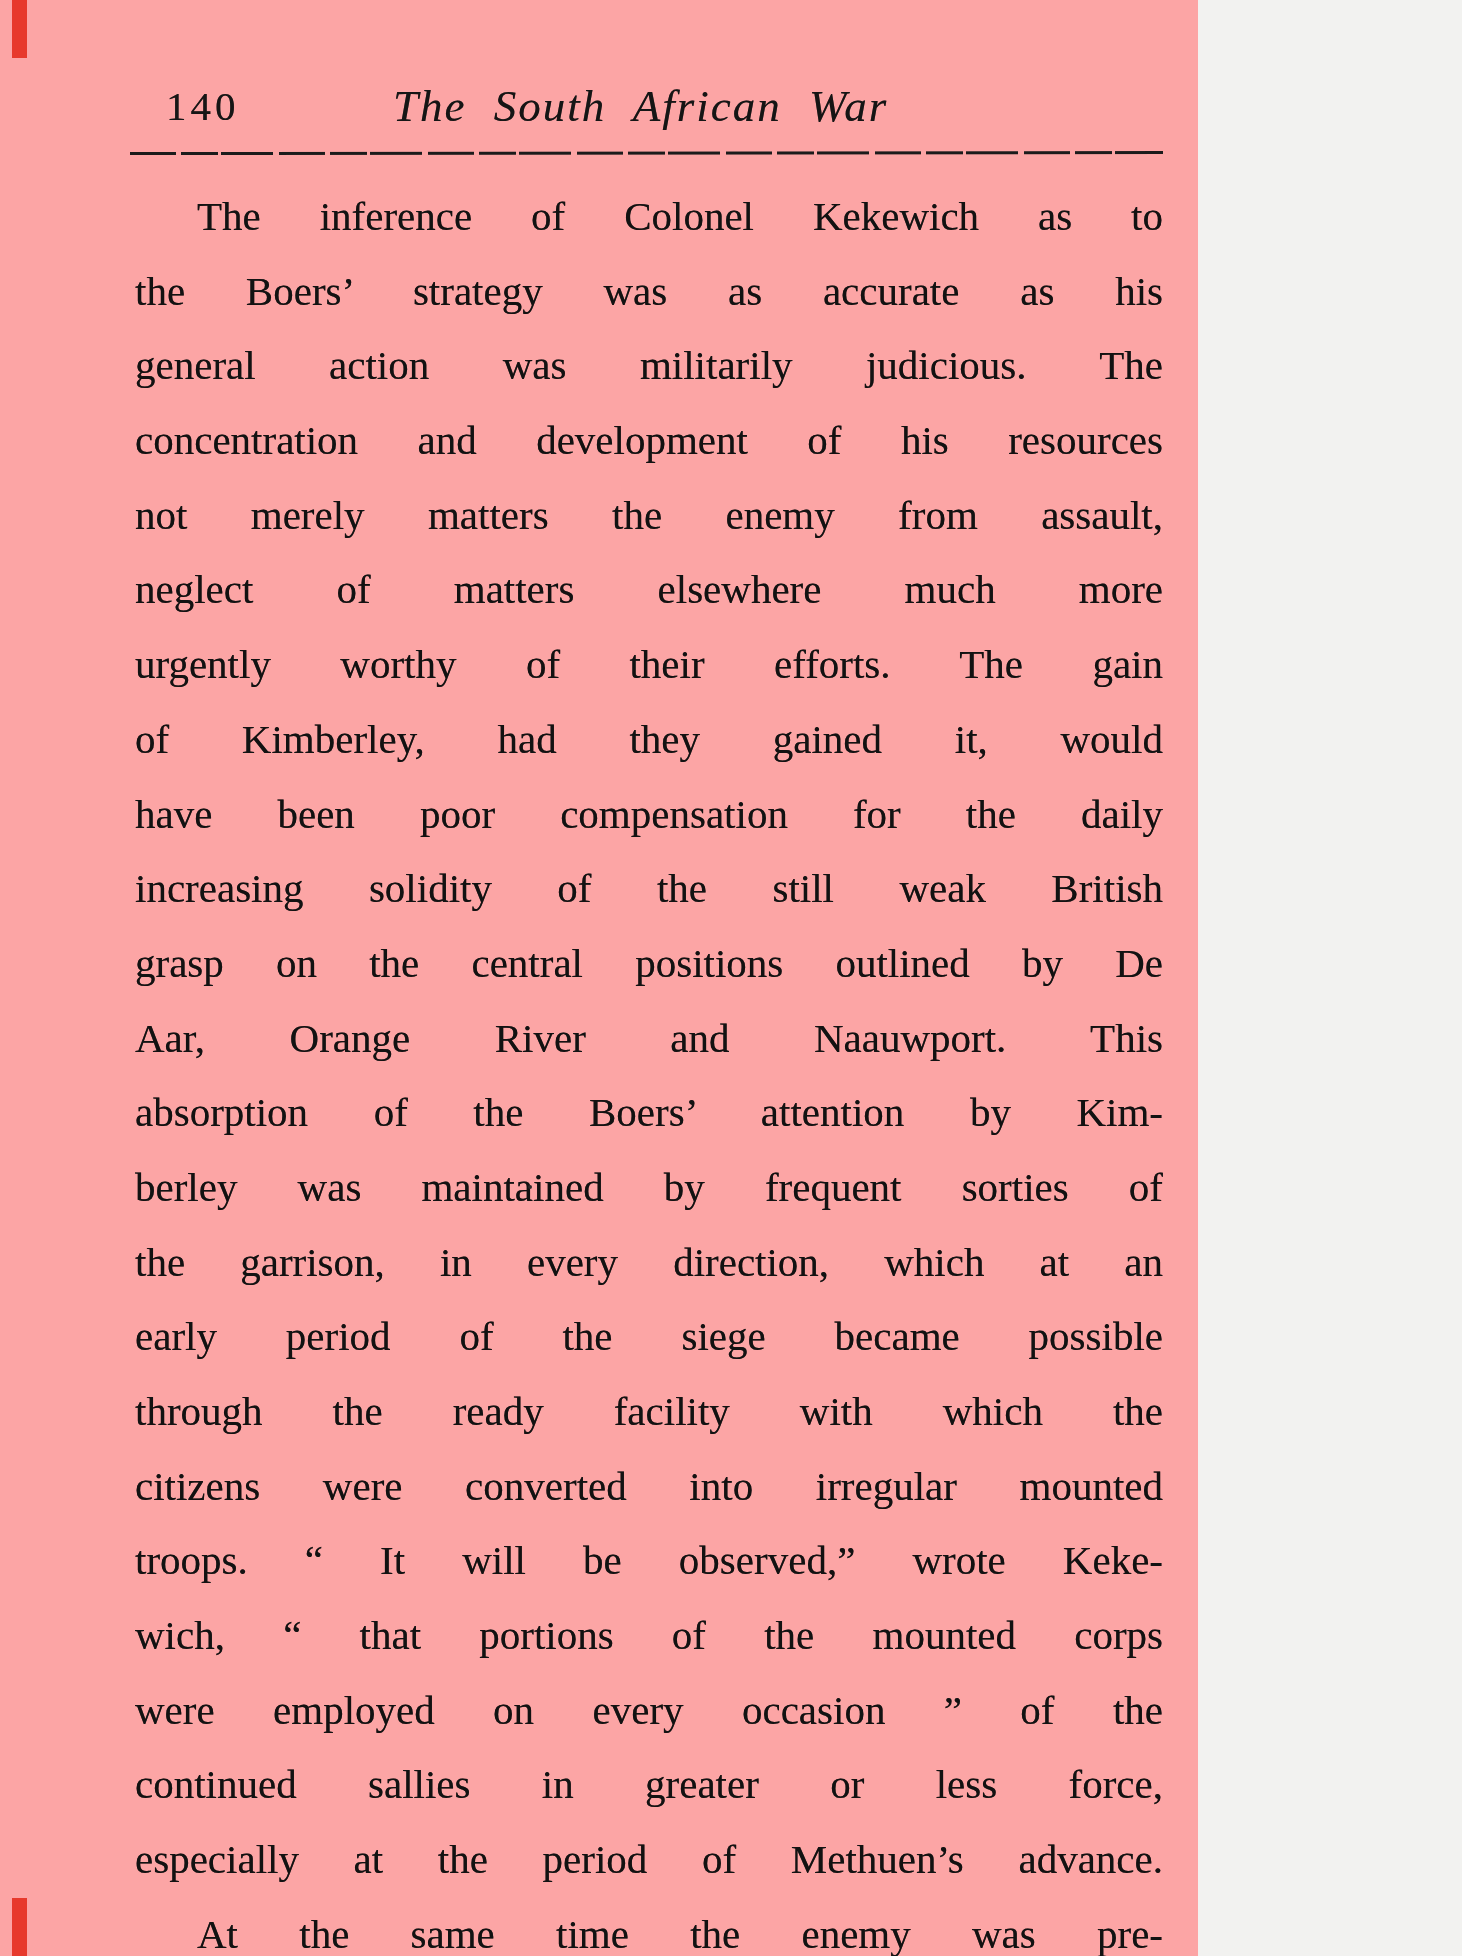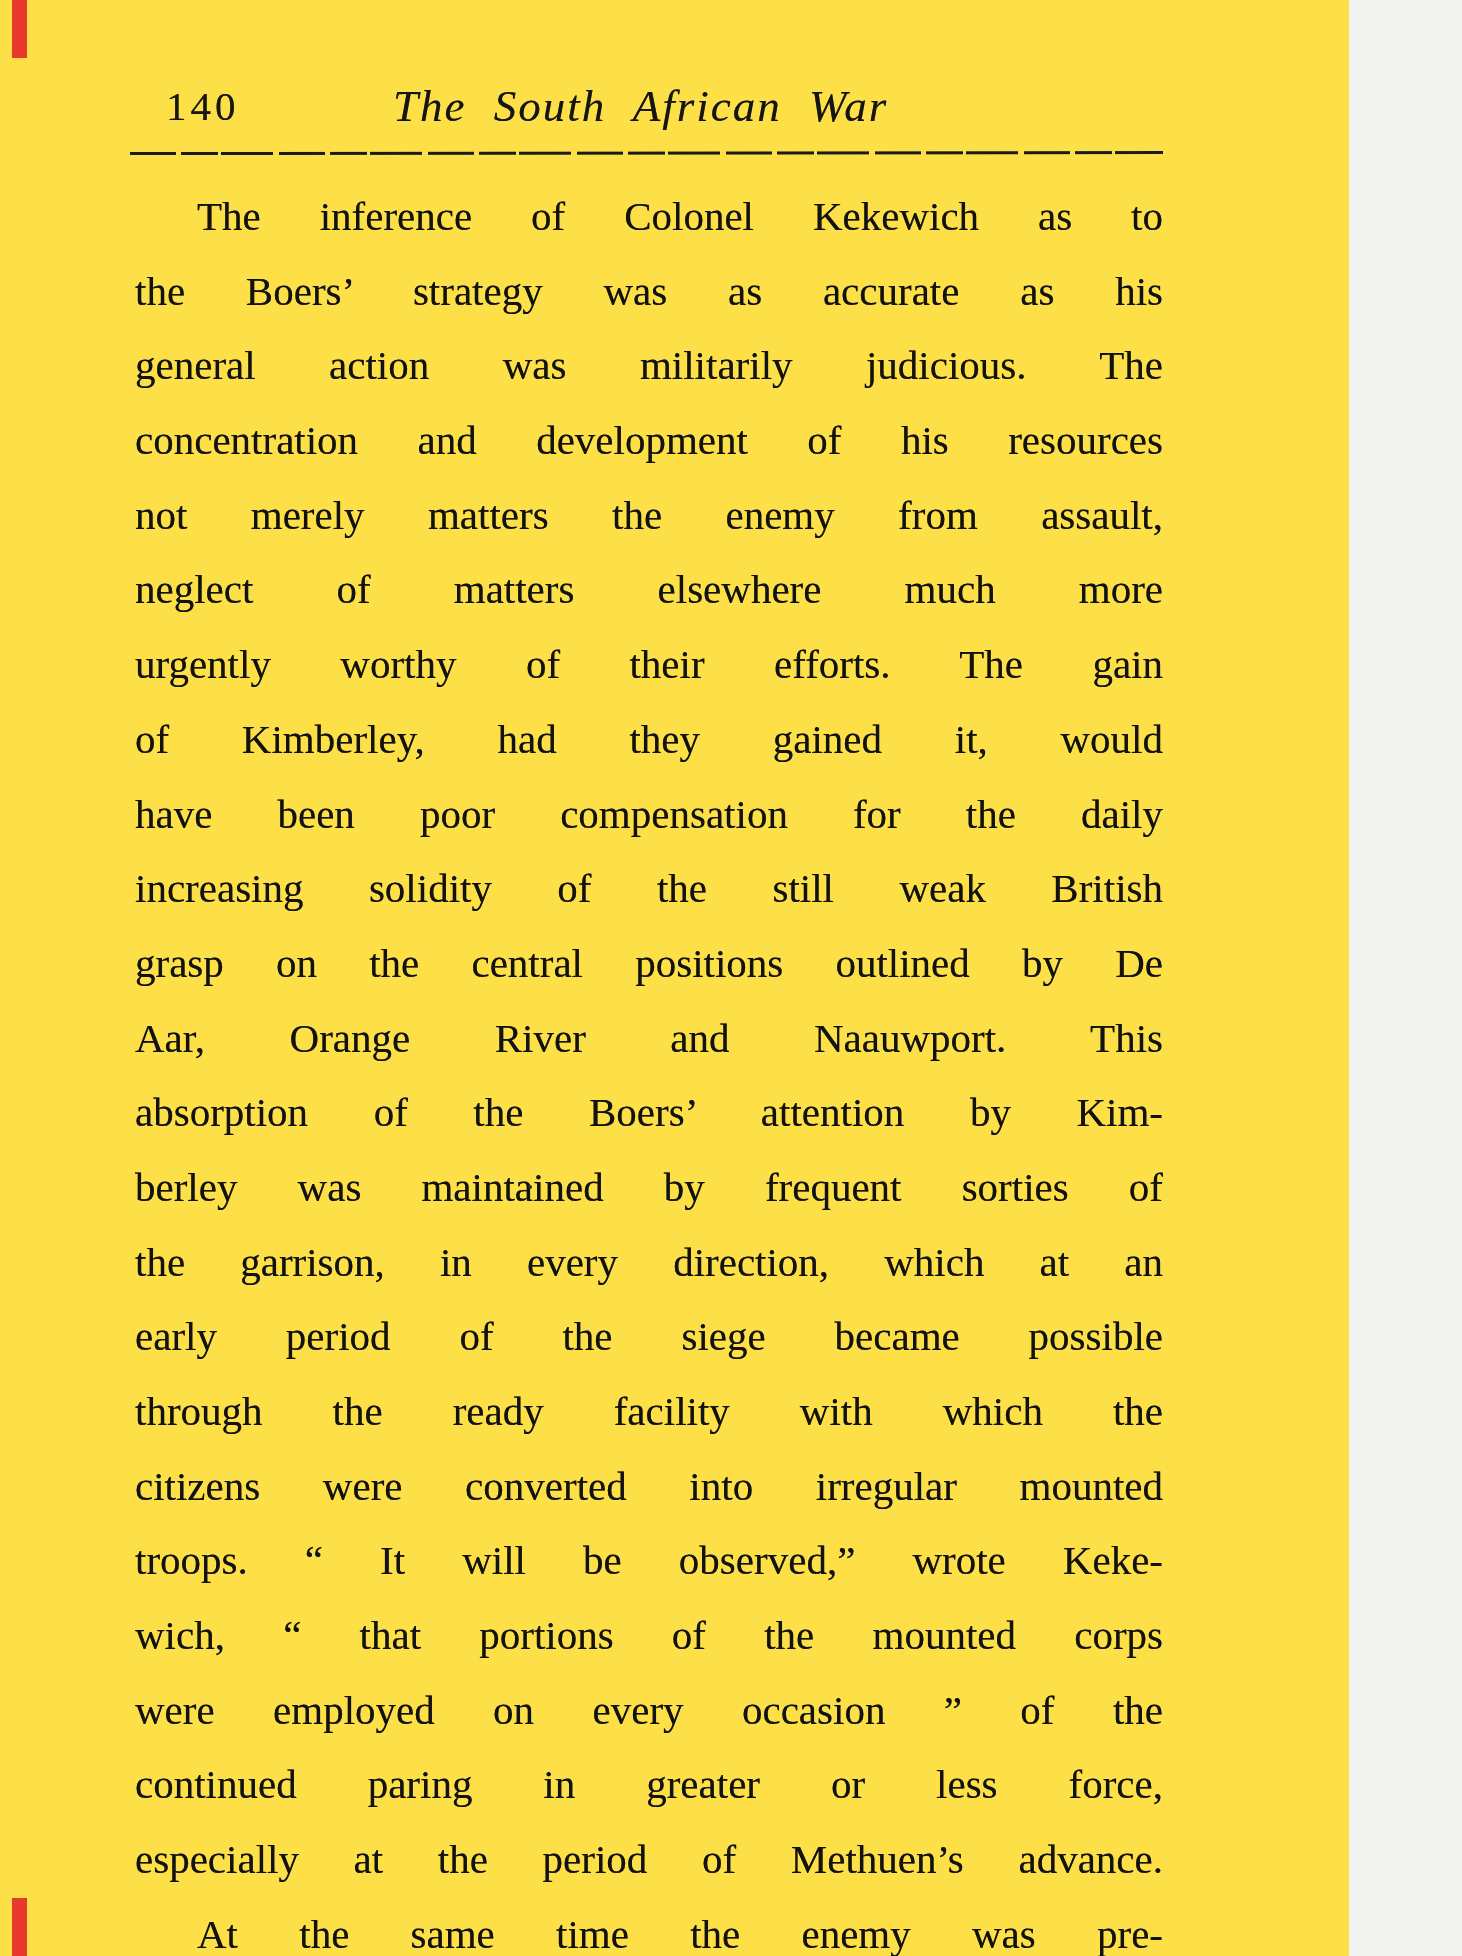--- a/index.html
+++ b/index.html
@@ -3,22 +3,22 @@
 <meta charset="utf-8">
 <style>
   html, body { margin: 0; padding: 0; }
   body {
     width: 1462px; height: 1956px;
     background: #f2f2f0;
     font-family: "Liberation Serif", "DejaVu Serif", serif;
   }
   .page {
     position: relative;
-    width: 1349px; height: 1956px;
-    background: #fde047;
+    width: 1198px; height: 1956px;
+    background: #fca5a5;
     overflow: hidden;
     color: #141414;
     text-decoration: underline;
   }
   
   .page-number {
     position: absolute;
     left: 166px; top: 82px;
     font-size: 41px;
     letter-spacing: 4px;
@@ -108,21 +108,21 @@
     <div class="line">Aar, Orange River and Naauwport. This</div>
     <div class="line">absorption of the Boers’ attention by Kim-</div>
     <div class="line">berley was maintained by frequent sorties of</div>
     <div class="line">the garrison, in every direction, which at an</div>
     <div class="line">early period of the siege became possible</div>
     <div class="line">through the ready facility with which the</div>
     <div class="line">citizens were converted into irregular mounted</div>
     <div class="line">troops. “ It will be observed,” wrote Keke-</div>
     <div class="line">wich, “ that portions of the mounted corps</div>
     <div class="line">were employed on every occasion ” of the</div>
-    <div class="line">continued paring in greater or less force,</div>
+    <div class="line">continued sallies in greater or less force,</div>
     <div class="line">especially at the period of Methuen’s advance.</div>
 
     <div class="line indent">At the same time the enemy was pre-</div>
     <div class="line">paring to bombard, and was busily engaged</div>
   </div>
 
   <div class="scan-mark top" style="background: rgb(231, 57, 44);"></div>
   <div class="scan-mark bottom" style="background: rgb(231, 57, 44);"></div>
   <div class="speck right-margin"></div>
   <div class="speck mid-page"></div>

